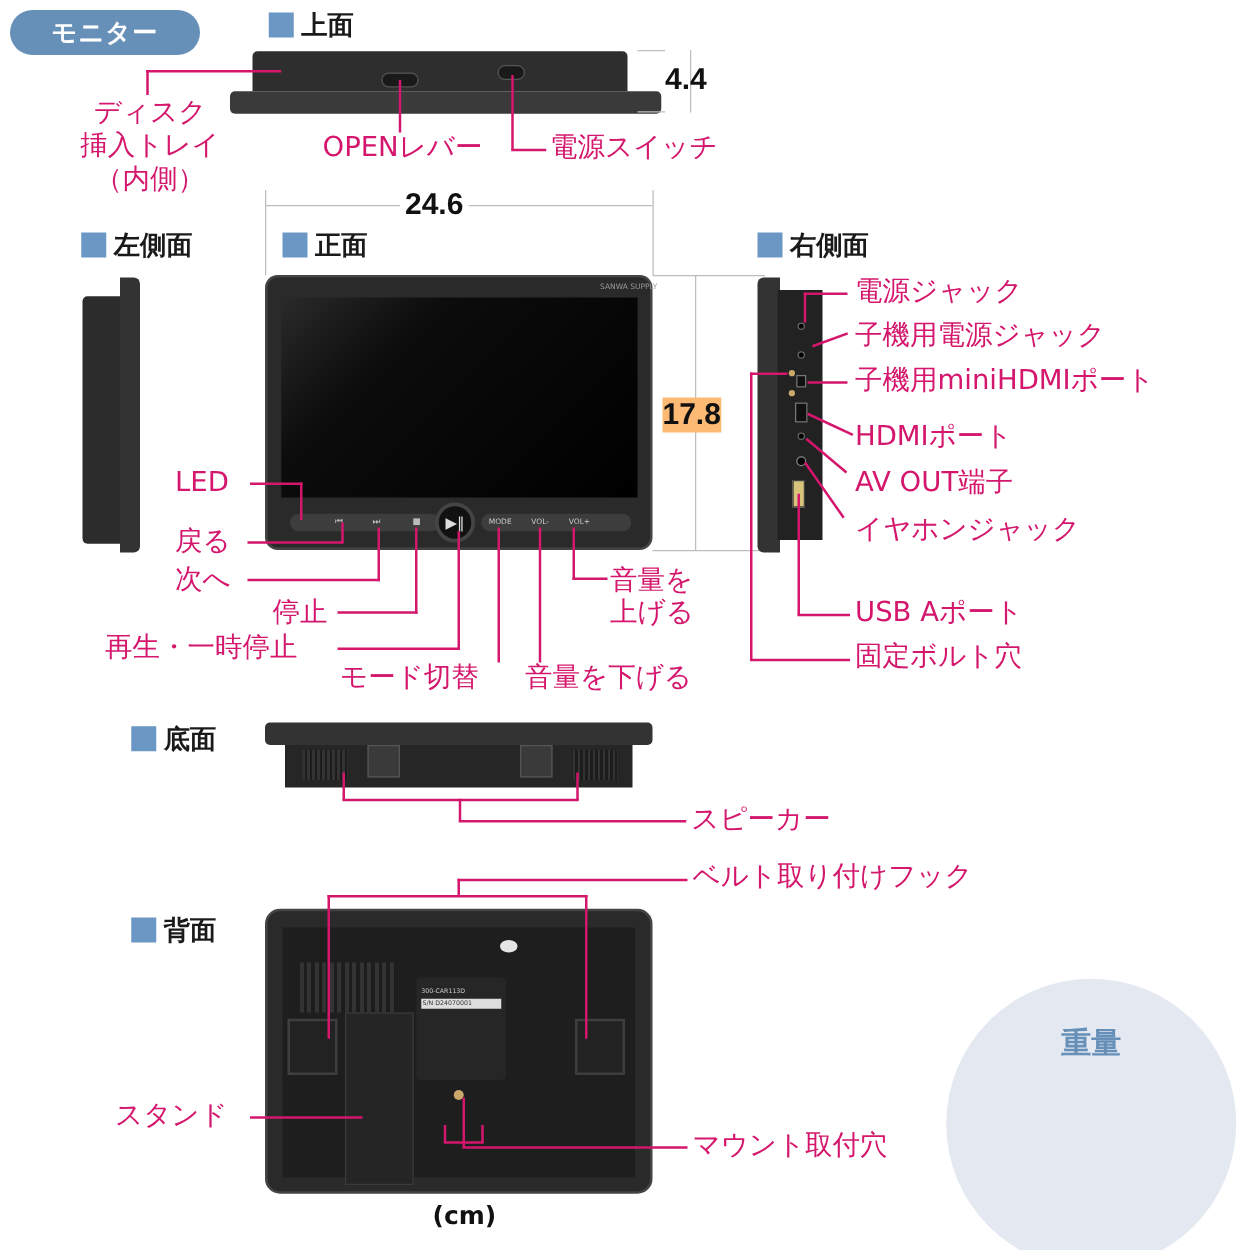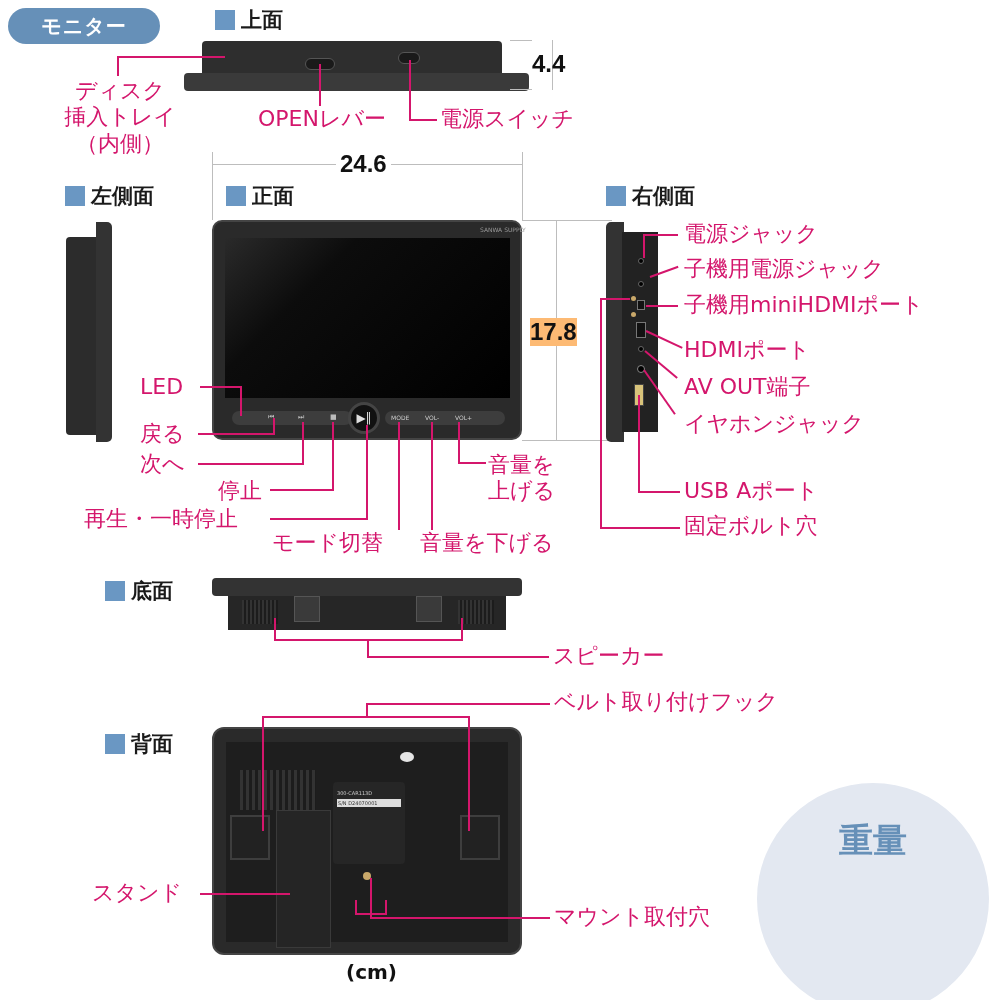--- a/index.html
+++ b/index.html
@@ -21,21 +21,21 @@
   .dim { color: #111; font-weight: bold; font-size: 24px; font-family: "Liberation Sans", sans-serif; }
   .gl { background: #bdbdbd; position: absolute; }
 
   
   .dev { background: #2b2b2b; position: absolute; }
   .screen { background: #050505; position: absolute; }
 
   
   .weight { left: 757px; top: 783px; width: 232px; height: 232px; border-radius: 50%; background: #e3e8f1;
             color: #6690b8; text-align: center; font-weight: bold; }
-  .weight .t1 { position: absolute; top: 35px; left: 0; right: 0; font-size: 34px; }
+  .weight .t1 { position: absolute; top: 35px; left: 0; right: 0; font-size: 24px; }
   .weight .t2 { position: absolute; top: 82px; left: 0; right: 0; font-size: 58px; font-family: "Liberation Sans", sans-serif; }
   .weight .t2 .pre { font-size: 26px; margin-right: 2px; }
 </style>
 </head>
 <body>
 
 <div class="abs pill">モニター</div>
 
 <div class="abs sec" style="left:215px;top:6px;text-align:center;">
   <span class="sq"></span>
@@ -62,21 +62,21 @@
 </div>
 <div class="ln" style="left:319px;top:64px;width:2px;height:42px;"></div>
 <div class="abs lbl" style="left:258px;top:106px;">OPENレバー</div>
 <div class="ln" style="left:409px;top:60px;width:2px;height:60px;"></div>
 <div class="ln" style="left:409px;top:119px;width:28px;height:2px;"></div>
 <div class="abs lbl" style="left:440px;top:106px;">電源スイッチ</div>
 
 <div class="gl" style="left:212px;top:152px;width:1px;height:68px;"></div>
 <div class="gl" style="left:522px;top:152px;width:1px;height:68px;"></div>
 <div class="gl" style="left:212px;top:164px;width:310px;height:1px;"></div>
-<div class="abs dim" style="left:336px;top:150px;background:#fff;padding:0 4px;text-align:right;">24.6</div>
+<div class="abs dim" style="left:320px;top:150px;background:#fff;padding:0 4px;text-align:right;">24.6</div>
 
 <div class="abs sec" style="left:65px;top:182px;">
   <span class="sq"></span>
     <span>左側面</span>
 </div>
 <div>
   <div class="dev" style="left:66px;top:237px;width:32px;height:198px;border-radius:4px 0 0 4px;background:#2c2c2c;"></div>
   <div class="dev" style="left:96px;top:222px;width:16px;height:220px;border-radius:0 5px 5px 0;background:#333;"></div>
 </div>
 

